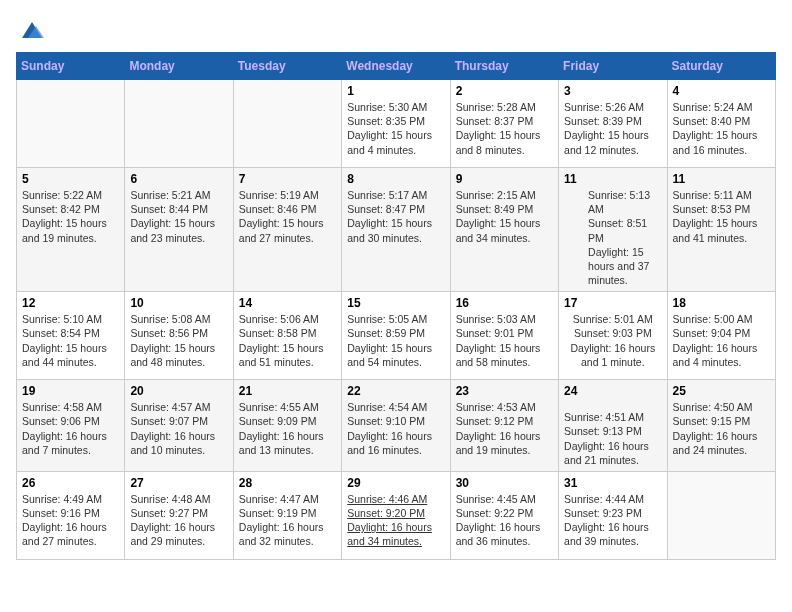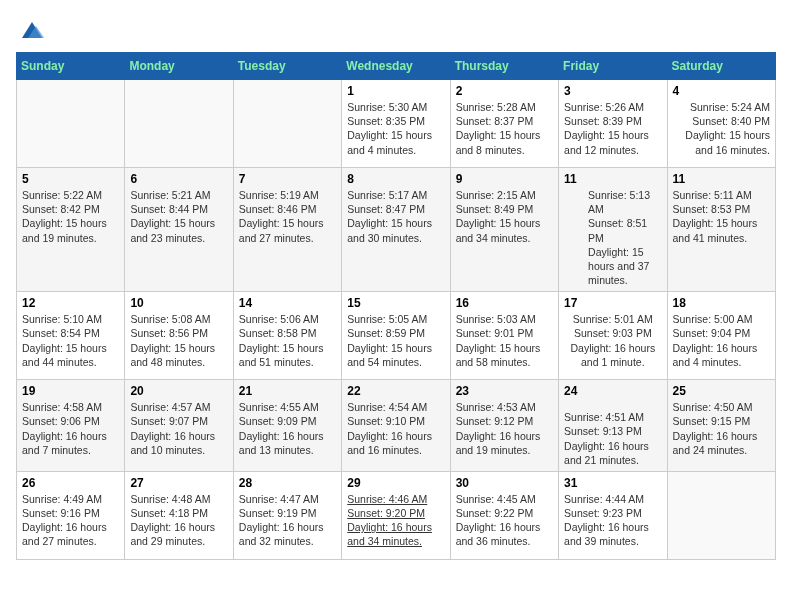--- a/index.html
+++ b/index.html
@@ -45,21 +45,21 @@
       color: #333;
       font-weight: normal;
     }
     .calendar {
       width: 100%;
       border-collapse: collapse;
       font-size: 11px;
     }
     .calendar th {
       background-color: #1a5fa8;
-      color: #86efac;
+      color: #c4b5fd;
       padding: 6px 4px;
       text-align: left;
       font-size: 12px;
       font-weight: bold;
       border: 1px solid #1a5fa8;
     }
     .calendar td {
       border: 1px solid #ccc;
       vertical-align: top;
       padding: 4px 5px;
@@ -142,21 +142,21 @@
 Daylight: 15 hours and 8 minutes.</div>
         </td>
         <td>
           <span class="day-number">3</span>
           <div class="day-info" style="white-space: pre-line;">Sunrise: 5:26 AM
 Sunset: 8:39 PM
 Daylight: 15 hours and 12 minutes.</div>
         </td>
         <td>
           <span class="day-number">4</span>
-          <div class="day-info" style="white-space: pre-line; text-align: right;">Sunrise: 5:24 AM
+          <div class="day-info" style="white-space: pre-line;">Sunrise: 5:24 AM
 Sunset: 8:40 PM
 Daylight: 15 hours and 16 minutes.</div>
         </td>
       </tr>
       <tr>
         <td>
           <span class="day-number">5</span>
           <div class="day-info" style="white-space: pre-line;">Sunrise: 5:22 AM
 Sunset: 8:42 PM
 Daylight: 15 hours and 19 minutes.</div>
@@ -289,21 +289,21 @@
       <tr>
         <td>
           <span class="day-number">26</span>
           <div class="day-info" style="white-space: pre-line;">Sunrise: 4:49 AM
 Sunset: 9:16 PM
 Daylight: 16 hours and 27 minutes.</div>
         </td>
         <td>
           <span class="day-number">27</span>
           <div class="day-info" style="white-space: pre-line;">Sunrise: 4:48 AM
-Sunset: 4:18 PM
+Sunset: 9:27 PM
 Daylight: 16 hours and 29 minutes.</div>
         </td>
         <td>
           <span class="day-number">28</span>
           <div class="day-info" style="white-space: pre-line;">Sunrise: 4:47 AM
 Sunset: 9:19 PM
 Daylight: 16 hours and 32 minutes.</div>
         </td>
         <td>
           <span class="day-number">29</span>

